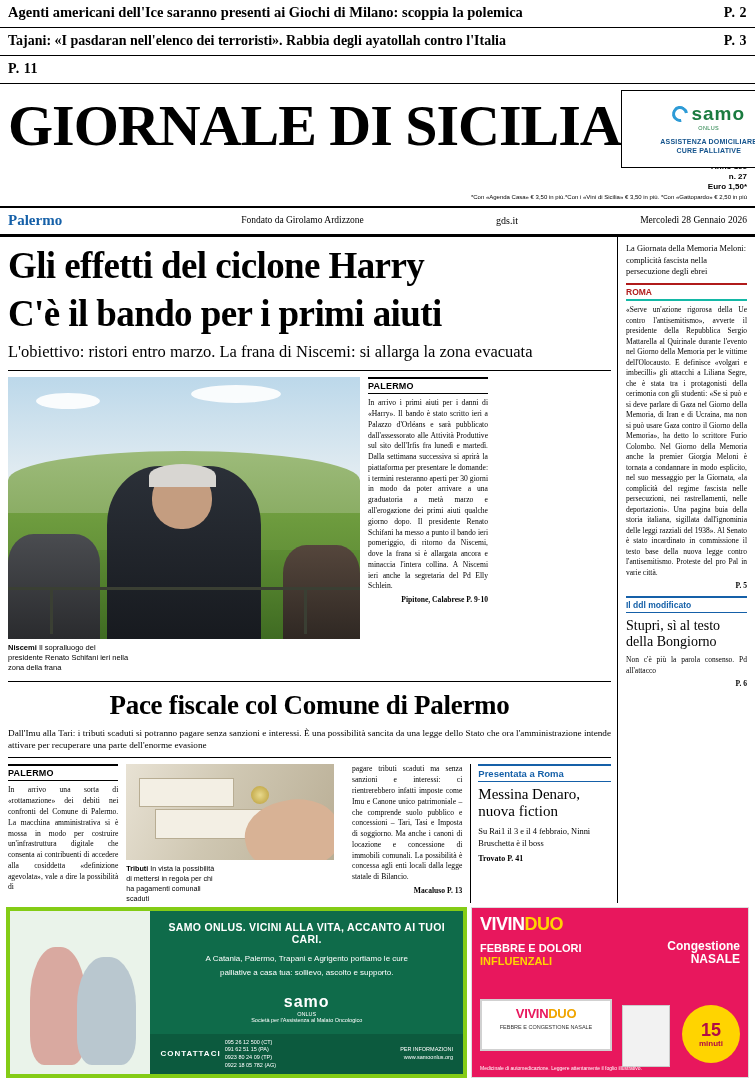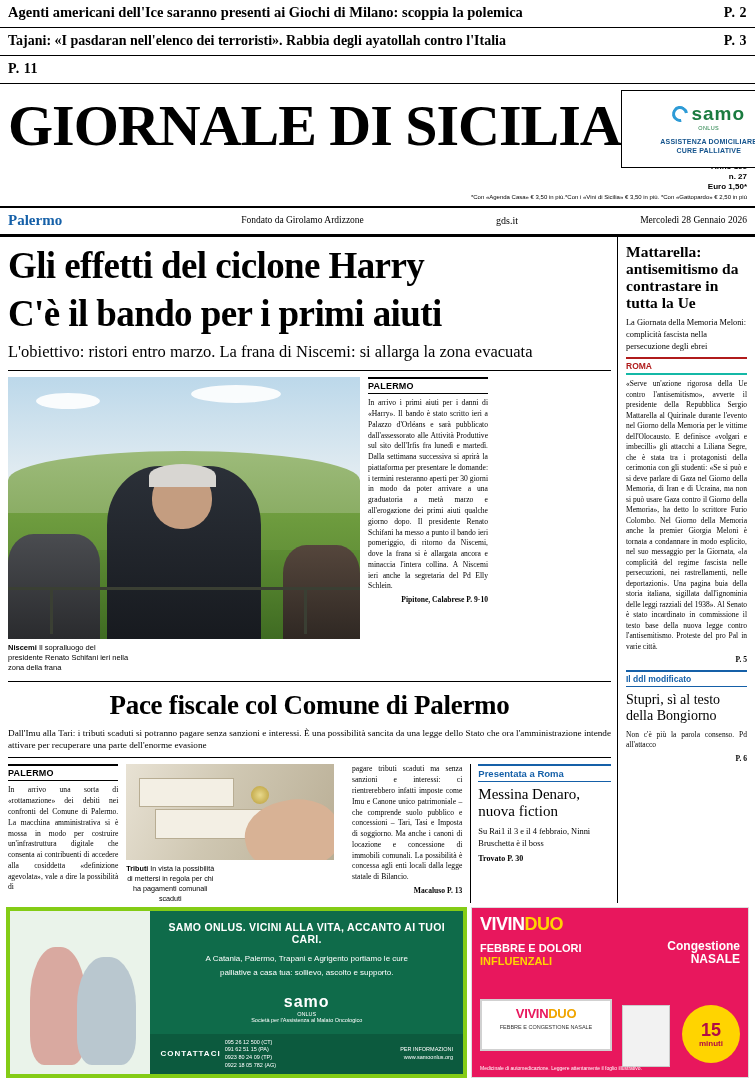--- a/index.html
+++ b/index.html
@@ -263,21 +263,21 @@
   .sub2 {
     font-family:"Liberation Serif", serif;
     font-size:9.2px; line-height:1.35; text-align:justify;
     margin-bottom:6px;
   }
 
   .lower {
     display:flex; gap:8px; margin-top:4px;
   }
   .lower-c1 { width:118px; }
-  .lower-c2 { width:233px; position:relative;text-align:center; }
+  .lower-c2 { width:233px; position:relative; }
   .lower-c3 { width:118px; }
   .lower-c4 { width:150px; }
 
   .photo2 {
     width:208px; height:96px; overflow:hidden; position:relative;
     background:#cfc3ac;
     margin-bottom:4px;
   }
   .p2-paper {
     position:absolute; inset:0;
@@ -583,27 +583,26 @@
 
       <div class="lower-c3">
         <div class="bodytext">pagare tributi scaduti ma senza sanzioni e interessi: ci rientrerebbero infatti imposte come Imu e Canone unico patrimoniale – che comprende suolo pubblico e concessioni – Tari, Tasi e Imposta di soggiorno. Ma anche i canoni di locazione e concessione di immobili comunali. La possibilità è concessa agli enti locali dalla legge statale di Bilancio.</div>
         <div class="byline">Macaluso  P. 13</div>
       </div>
 
       <div class="lower-c4" style="border-left:1px solid #000;padding-left:7px">
         <div class="box-head">Presentata a Roma</div>
         <div class="box-title">Messina Denaro, nuova fiction</div>
         <div class="box-body">Su Rai1 il 3 e il 4 febbraio, Ninni Bruschetta è il boss</div>
-        <div class="box-ref">Trovato  P. 30</div>
+        <div class="box-ref">Trovato  P. 41</div>
       </div>
     </div>
   </div>
 
   <div class="right-col">
-    <div class="rail-head">Mattarella: antisemitismo da contrastare in tutta la Ue</div>
     <div class="rail-sub">La Giornata della Memoria Meloni: complicità fascista nella persecuzione degli ebrei</div>
     <div class="rail-kicker">ROMA</div>
     <div class="rail-body">«Serve un'azione rigorosa della Ue contro l'antisemitismo», avverte il presidente della Repubblica Sergio Mattarella al Quirinale durante l'evento nel Giorno della Memoria per le vittime dell'Olocausto. E definisce «volgari e imbecilli» gli attacchi a Liliana Segre, che è stata tra i protagonisti della cerimonia con gli studenti: «Se si può e si deve parlare di Gaza nel Giorno della Memoria, di Iran e di Ucraina, ma non si può usare Gaza contro il Giorno della Memoria», ha detto lo scrittore Furio Colombo. Nel Giorno della Memoria anche la premier Giorgia Meloni è tornata a condannare in modo esplicito, nel suo messaggio per la Giornata, «la complicità del regime fascista nelle persecuzioni, nei rastrellamenti, nelle deportazioni». Una pagina buia della storia italiana, sigillata dall'ignominia delle leggi razziali del 1938». Al Senato è stato incardinato in commissione il testo base della nuova legge contro l'antisemitismo. Proteste del pro Pal in varie città.</div>
     <div class="rail-ref">P. 5</div>
     <div class="rail-kicker2">Il ddl modificato</div>
     <div class="box-title" style="font-size:14px">Stupri, sì al testo della Bongiorno</div>
     <div class="rail-body">Non c'è più la parola consenso. Pd all'attacco</div>
     <div class="rail-ref">P. 6</div>
   </div>
 </div>

